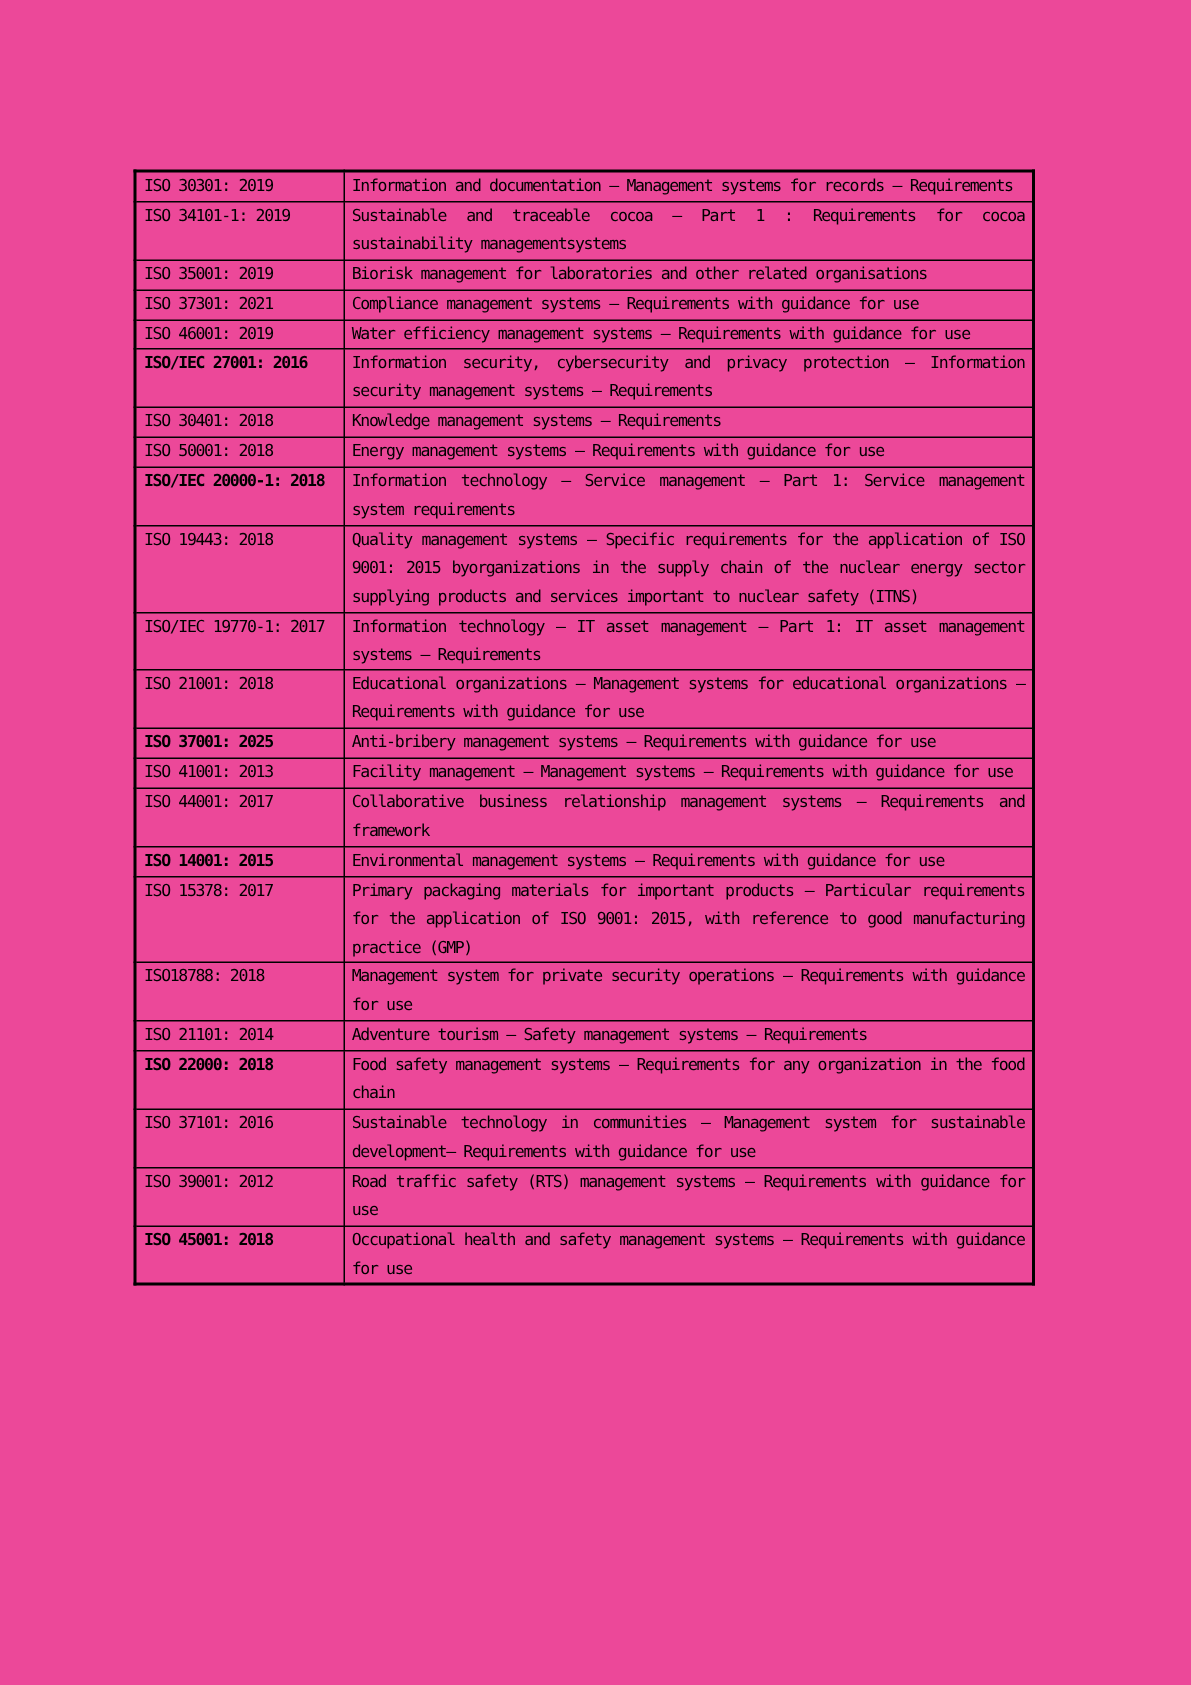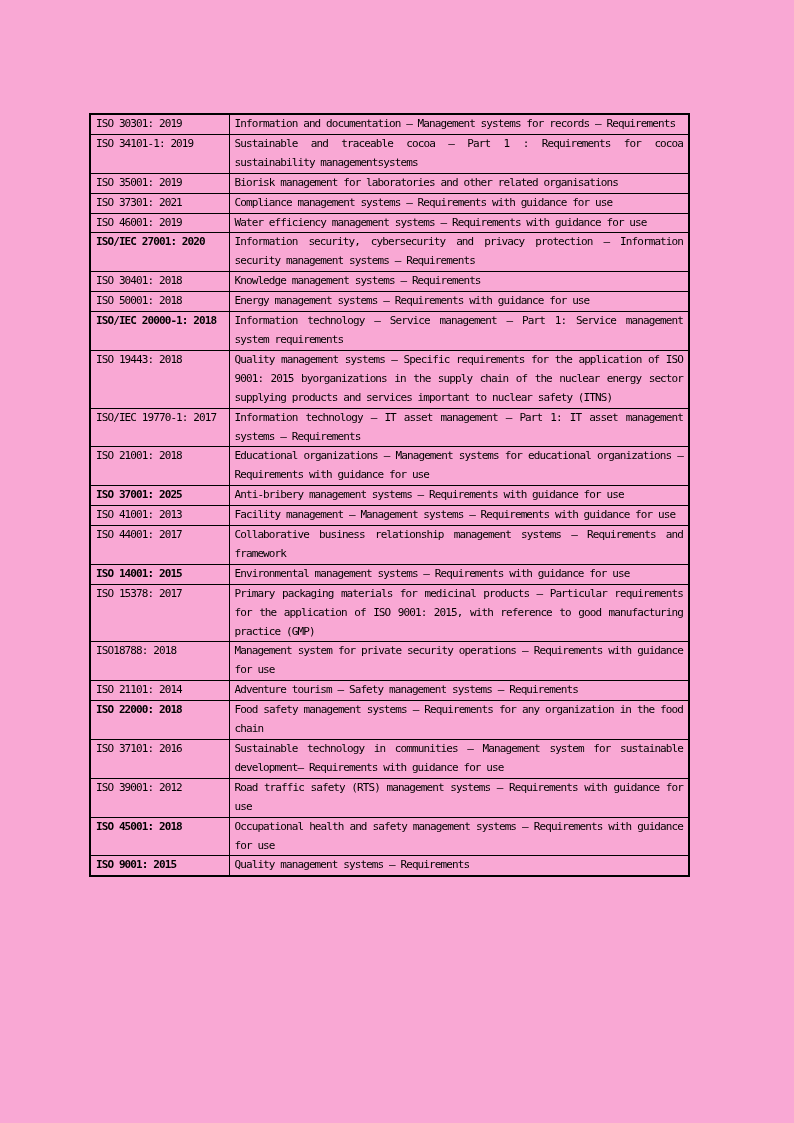--- a/index.html
+++ b/index.html
@@ -4,21 +4,21 @@
 <style>
   html, body {
     margin: 0;
     padding: 0;
     background: #ffffff;
   }
   .page {
     position: relative;
     width: 794px;
     height: 1123px;
-    background: #f9a8d4;
+    background: #ec4899;
     overflow: hidden;
     font-family: "DejaVu Sans Mono", "Liberation Mono", monospace;
     color: #000000;
   }
   table.standards-table {
     position: absolute;
     left: 89px;
     top: 113px;
     width: 601px;
     table-layout: fixed;
@@ -75,21 +75,21 @@
     <td class="col-standard">ISO 37301: 2021</td>
     <td class="col-desc">Compliance management systems — Requirements with guidance for use</td>
   </tr>
 
   <tr>
     <td class="col-standard">ISO 46001: 2019</td>
     <td class="col-desc">Water efficiency management systems — Requirements with guidance for use</td>
   </tr>
 
   <tr>
-    <td class="col-standard bold">ISO/IEC 27001: 2020</td>
+    <td class="col-standard bold">ISO/IEC 27001: 2016</td>
     <td class="col-desc">Information security, cybersecurity and privacy protection — Information security management systems — Requirements</td>
   </tr>
 
 
   <tr>
     <td class="col-standard">ISO 30401: 2018</td>
     <td class="col-desc">Knowledge management systems — Requirements</td>
   </tr>
 
   <tr>
@@ -132,21 +132,21 @@
     <td class="col-desc">Collaborative business relationship management systems — Requirements and framework</td>
   </tr>
 
   <tr>
     <td class="col-standard bold">ISO 14001: 2015</td>
     <td class="col-desc">Environmental management systems — Requirements with guidance for use</td>
   </tr>
 
   <tr>
     <td class="col-standard">ISO 15378: 2017</td>
-    <td class="col-desc">Primary packaging materials for medicinal products — Particular requirements for the application of ISO 9001: 2015, with reference to good manufacturing practice (GMP)</td>
+    <td class="col-desc">Primary packaging materials for important products — Particular requirements for the application of ISO 9001: 2015, with reference to good manufacturing practice (GMP)</td>
   </tr>
 
   <tr>
     <td class="col-standard">ISO18788: 2018</td>
     <td class="col-desc">Management system for private security operations — Requirements with guidance for use</td>
   </tr>
 
   <tr>
     <td class="col-standard">ISO 21101: 2014</td>
     <td class="col-desc">Adventure tourism — Safety management systems — Requirements</td>
@@ -165,19 +165,15 @@
   <tr>
     <td class="col-standard">ISO 39001: 2012</td>
     <td class="col-desc">Road traffic safety (RTS) management systems — Requirements with guidance for use</td>
   </tr>
 
   <tr>
     <td class="col-standard bold">ISO 45001: 2018</td>
     <td class="col-desc">Occupational health and safety management systems — Requirements with guidance for use</td>
   </tr>
 
-  <tr>
-    <td class="col-standard bold">ISO 9001: 2015</td>
-    <td class="col-desc">Quality management systems — Requirements</td>
-  </tr>
 </tbody>
   </table>
 </div>
 
 </body></html>

